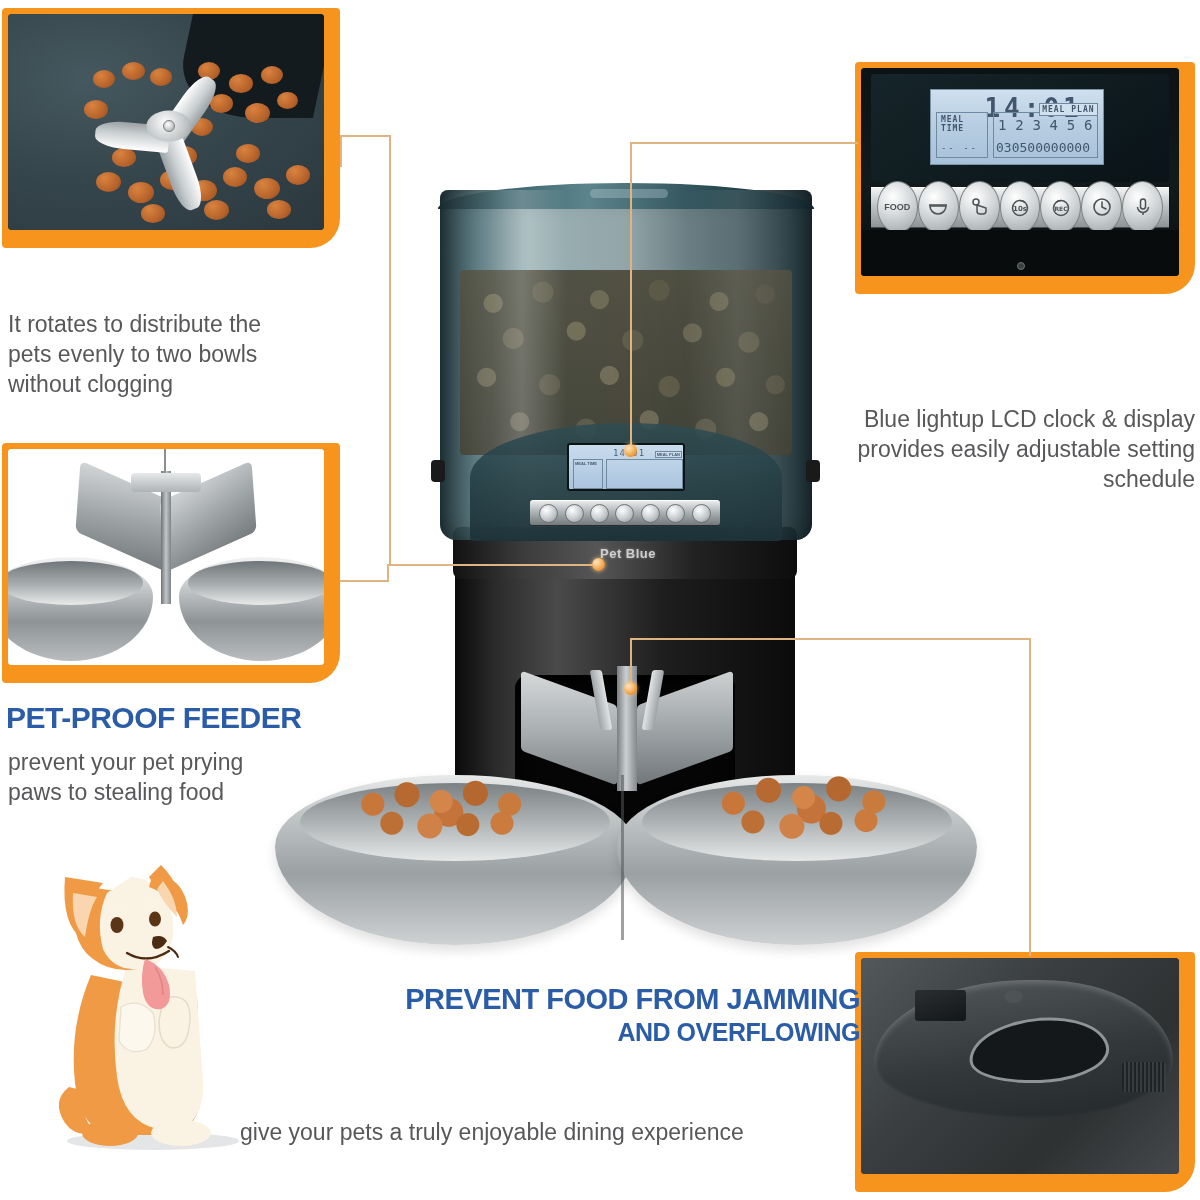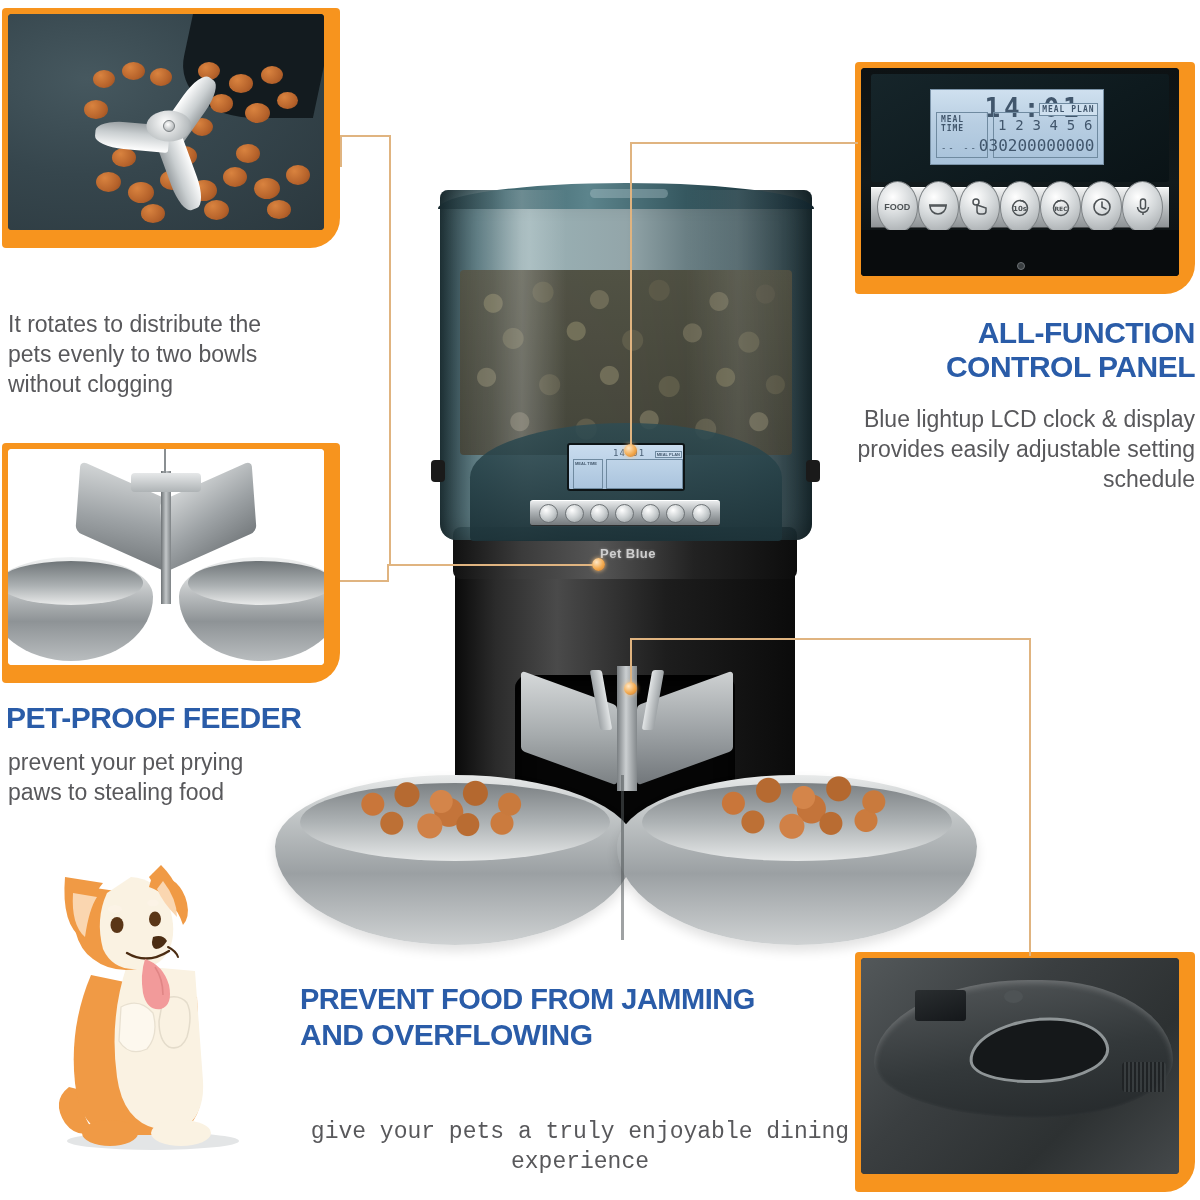--- a/index.html
+++ b/index.html
@@ -174,21 +174,21 @@
   .lcd-box-l .dashes { position:absolute; left:7%; bottom:10%; font-size:9px; letter-spacing:2px;}
   .lcd-box-r {
     position:absolute; left:36%; top:30%; width:61%; height:62%;
     border:1px solid #6f8aa0;
   }
   .lcd-box-r .plan-lab {
     position:absolute; right:-1%; top:-24%; font-size:8px; font-weight:700;
     background:#cfe0ef; padding:1px 2px; border:1px solid #6f8aa0; letter-spacing:1px;
   }
   .lcd-nums { position:absolute; left:4%; top:8%; width:92%; display:flex; justify-content:space-between; font-size:14px;}
-  .lcd-vals { position:absolute; left:2%; bottom:6%; width:96%; display:flex; justify-content:flex-end; font-size:16px;margin-top:8px;}
+  .lcd-vals { position:absolute; left:2%; bottom:6%; width:96%; display:flex; justify-content:flex-start; font-size:13px;margin-top:8px;}
   .btnbar {
     position:absolute; left:3%; top:57%; width:94%; height:20%;
     background: linear-gradient(180deg,#f2f3f3,#bfc3c5 45%,#8e9396 100%);
     display:flex; align-items:center; justify-content:space-around; padding:0 2%;
     border-top:1px solid #fff; border-bottom:1px solid #4a4d4f;
   }
   .pbtn {
     width:52px; height:52px; border-radius:50%;
     background: radial-gradient(circle at 38% 30%, #ffffff 0%, #d3d7d9 45%, #9ba0a3 100%);
     border:1px solid #7d8285;
@@ -433,21 +433,21 @@
               <div class="lcd-nums">
                 <span>1</span>
                 <span>2</span>
                 <span>3</span>
                 <span>4</span>
                 <span>5</span>
                 <span>6</span>
               </div>
               <div class="lcd-vals">
                 <span>03</span>
-                <span>02</span>
+                <span>05</span>
                 <span>00</span>
                 <span>00</span>
                 <span>00</span>
                 <span>00</span>
               </div>
             </div>
           </div>
         </div>
 
         <div class="btnbar">
@@ -496,24 +496,20 @@
         </div>
 
         <div class="base">
           <div class="abs" style="left:49%; bottom:6px; width:8px; height:8px; border-radius:50%;
                       background:#3a3f41; border:1px solid #6d7275;"></div>
         </div>
       </div>
     </div>
   </div>
 
-  <div class="abs" style="left:865px; top:318px; width:330px; text-align:right;">
-    <div class="h-title">ALL-FUNCTION</div>
-    <div class="h-title" style="margin-top:4px;">CONTROL PANEL</div>
-  </div>
   <div class="abs" style="left:835px; top:405px; width:360px; text-align:right;">
     <div class="h-body">Blue lightup LCD clock &amp; display provides easily adjustable setting schedule</div>
   </div>
 
   <div class="inset ml" style="left:2px; top:443px; width:338px; height:240px;">
     <div class="photo" style="background:#ffffff;">
       <div class="art-split">
         <div class="bowl-l">
           <div class="bowl-inner"></div>
         </div>
@@ -545,25 +541,25 @@
       <div class="art-chute">
         <div class="lip"></div>
         <div class="latch"></div>
         <div class="nub"></div>
         <div class="hole"></div>
         <div class="vent"></div>
       </div>
     </div>
   </div>
 
-  <div class="abs" style="left:300px; top:985px; width:560px; text-align:left;">
+  <div class="abs" style="left:300px; top:985px; width:560px; text-align:right;">
     <div class="h-title" style="font-size:29px;">PREVENT FOOD FROM JAMMING</div>
-    <div class="h-title" style="font-size:30px; margin-top:6px;">AND OVERFLOWING</div>
-  </div>
-  <div class="abs" style="left:240px; top:1118px; width:680px; text-align:center;font-family:Liberation Mono, monospace;">
+    <div class="h-title" style="font-size:25px; margin-top:6px;">AND OVERFLOWING</div>
+  </div>
+  <div class="abs" style="left:240px; top:1118px; width:680px; text-align:left;">
     <div class="h-body" style="font-size:23px;">give your pets a truly enjoyable dining experience</div>
   </div>
 
   <div class="corgi" style="left:35px; top:855px; width:230px; height:295px;">
     <svg viewBox="0 0 230 295" width="230" height="295" aria-hidden="true">
 
       <ellipse cx="118" cy="286" rx="86" ry="9" fill="#e3e5e6"></ellipse>
 
       <path d="M34 232 q-18 14 -4 36 q12 16 30 8 q-16 -14 -10 -40 z" fill="#F09A45"></path>
 

